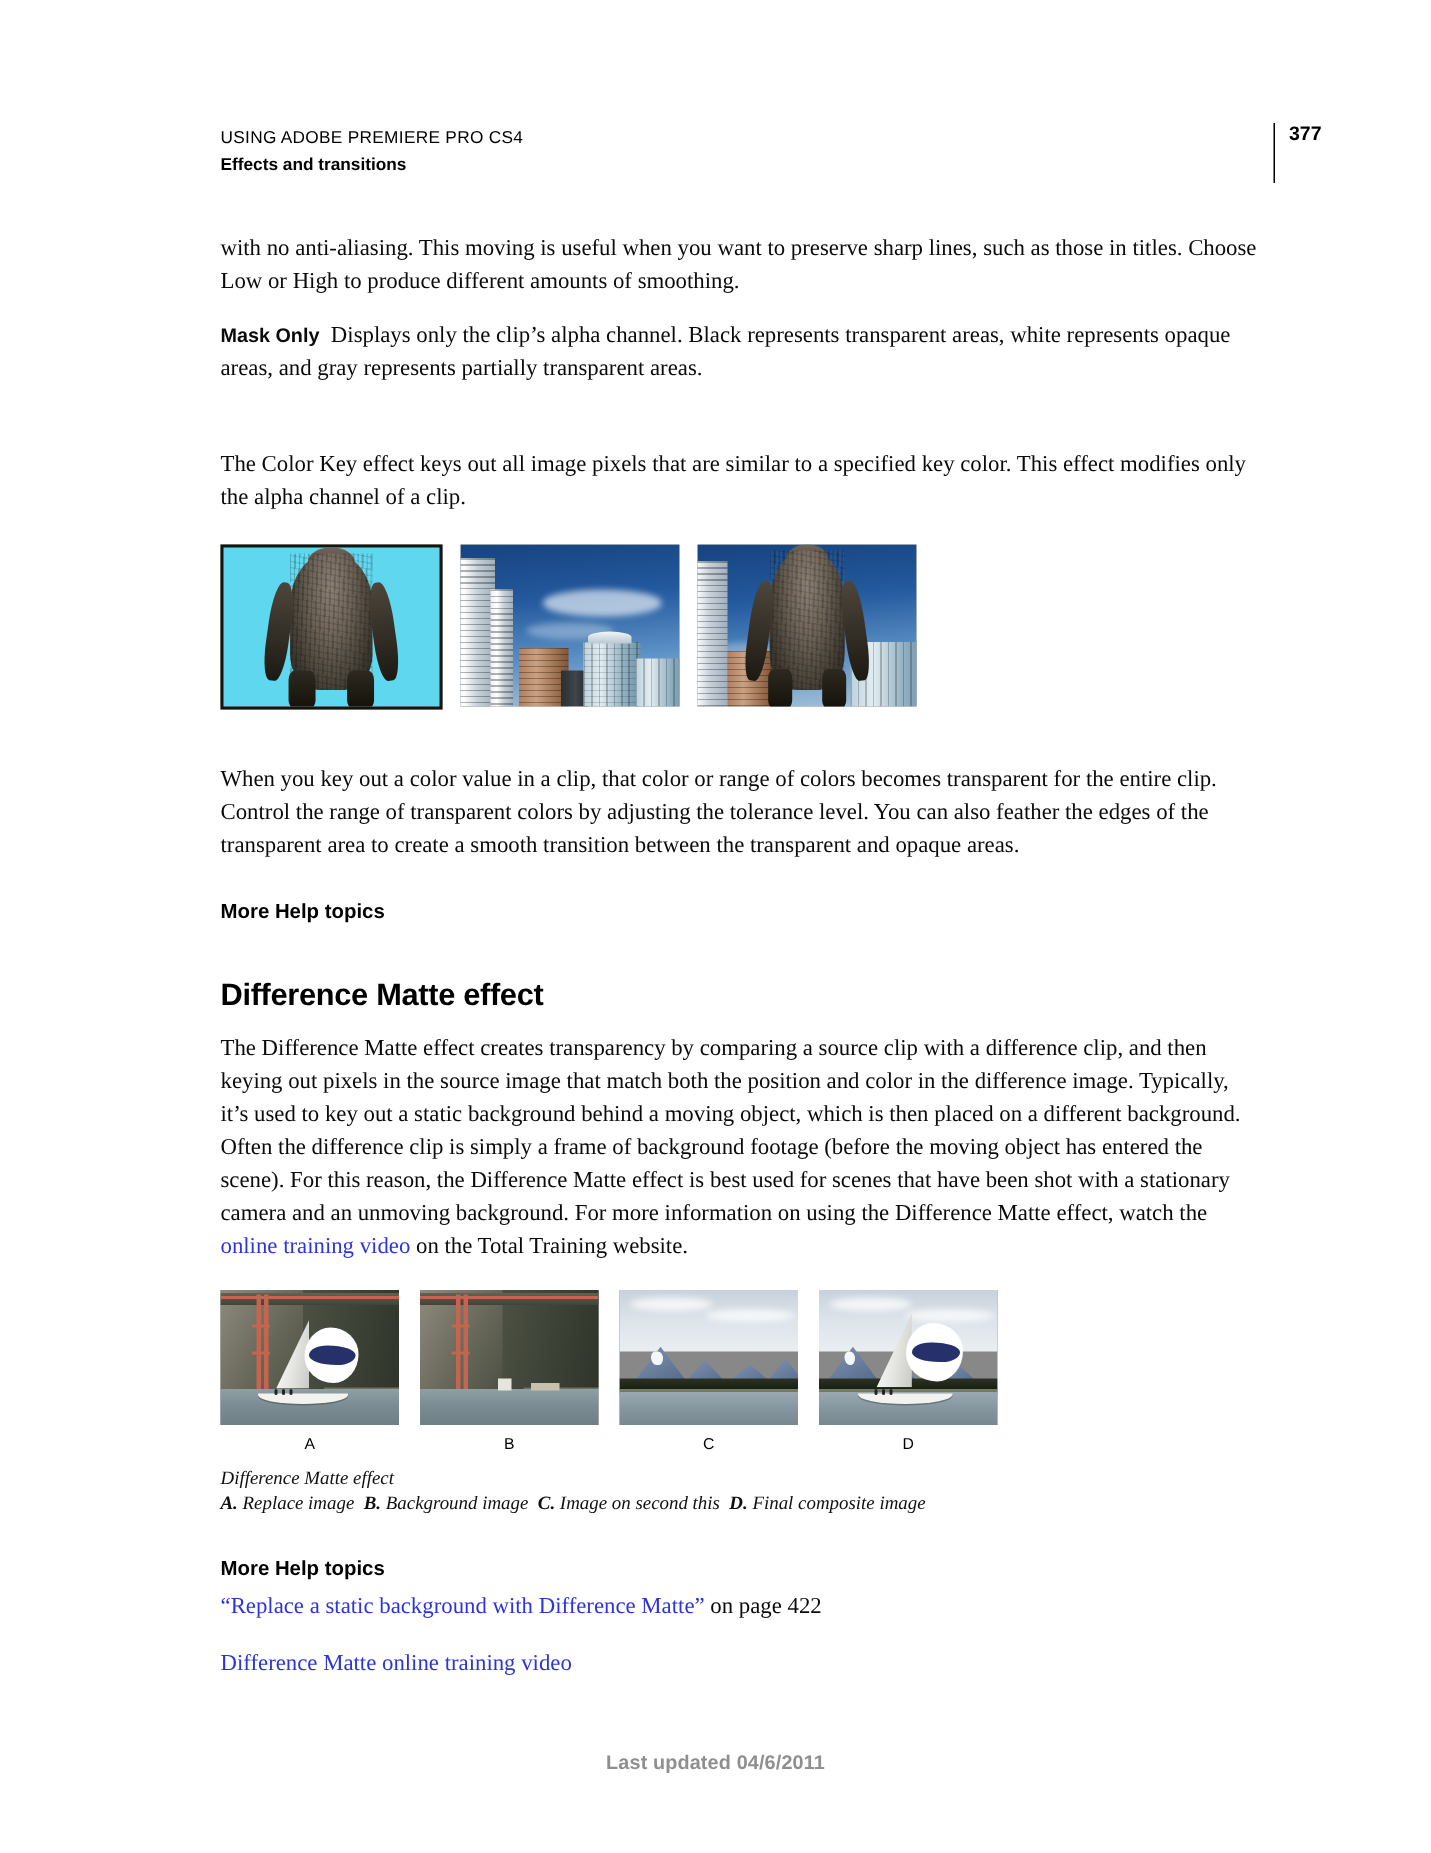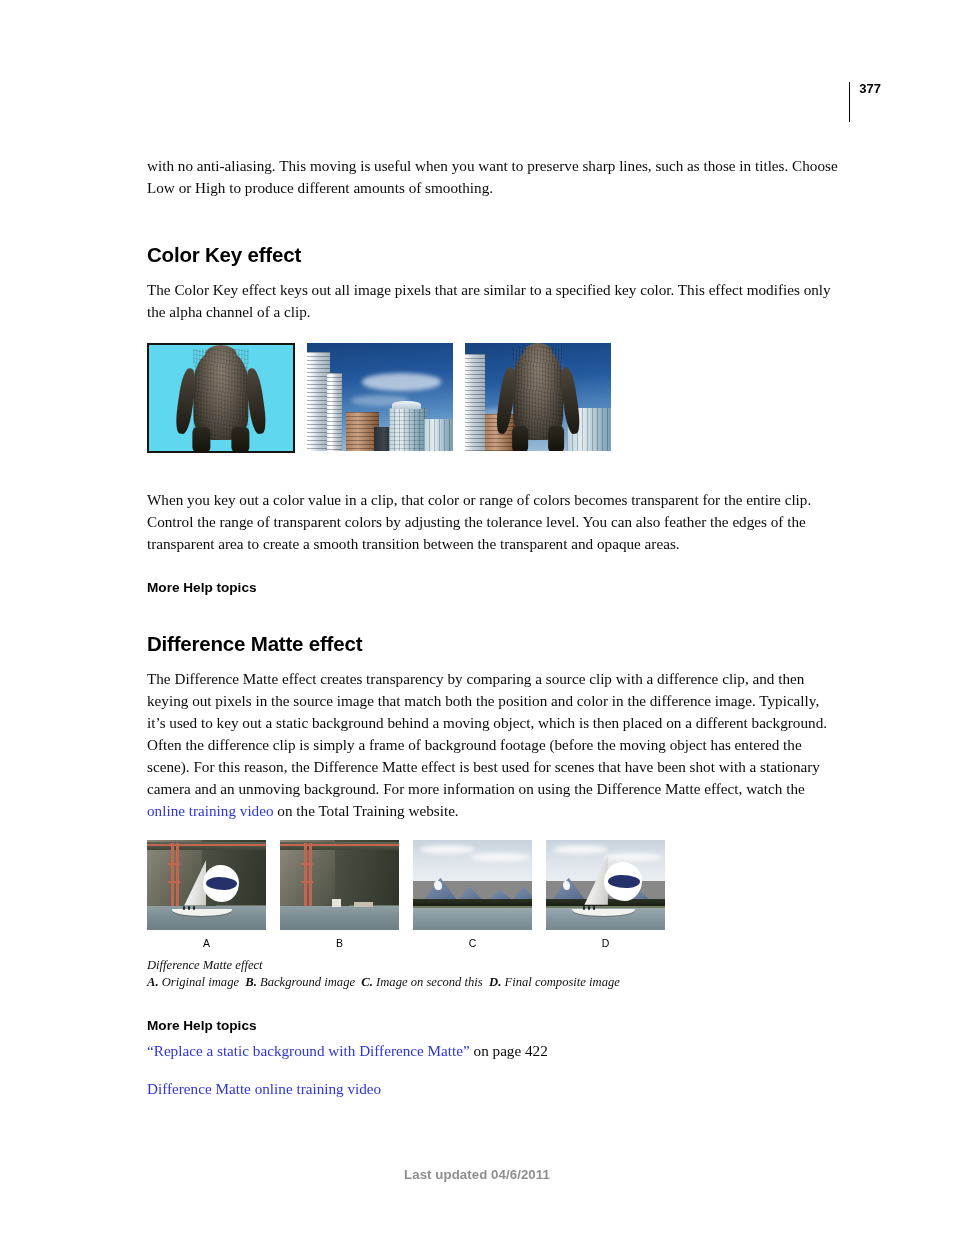--- a/index.html
+++ b/index.html
@@ -337,35 +337,39 @@
     font-weight: bold;
     color: #8f8f8f;
     letter-spacing: .1px;
   }
 </style>
 </head>
 <body>
 
 <div class="page">
 
+  <div class="running-head">
+    <div class="rh-title">USING ADOBE PREMIERE PRO CS4</div>
+    <div class="rh-sub">Effects and transitions</div>
+  </div>
   <div class="folio-wrap">
     <div class="folio-rule"></div>
     <div class="folio-num">377</div>
   </div>
 
   <div class="col">
 
     <p class="body">with no anti-aliasing. This moving is useful when you want to preserve sharp lines, such as those in titles. Choose Low or High to produce different amounts of smoothing.</p>
 
     <div class="gap-sm"></div>
 
+    <p class="body"><span class="runin">Mask Only</span>&nbsp; <span>Displays only the clip’s alpha channel. Black represents transparent areas, white represents opaque areas, and gray represents partially transparent areas.</span></p>
 
     <div style="height:30px"></div>
 
-    <h2 class="sec">Color Key effect</h2>
 
     <div style="height:12px"></div>
 
     <p class="body">The Color Key effect keys out all image pixels that are similar to a specified key color. This effect modifies only the alpha channel of a clip.</p>
 
     <div style="height:20px"></div>
 
     <div class="figrow row1">
 
       <div class="fig fig1">
@@ -545,21 +549,21 @@
             <div class="crew" style="left:34%;bottom:12%;"></div>
           </div>
         </div>
         <div class="fig-label">D</div>
       </div>
     </div>
 
     <div style="height:8px"></div>
 
     <p class="caption">Difference Matte effect</p>
-    <p class="caption"><b>A.</b><span> Original image</span>&nbsp;&nbsp;<b>B.</b><span> Background image</span>&nbsp;&nbsp;<b>C.</b><span> Image on second this</span>&nbsp;&nbsp;<b>D.</b><span> Final composite image</span></p>
+    <p class="caption"><b>A.</b><span> Replace image</span>&nbsp;&nbsp;<b>B.</b><span> Background image</span>&nbsp;&nbsp;<b>C.</b><span> Image on second this</span>&nbsp;&nbsp;<b>D.</b><span> Final composite image</span></p>
 
     <div style="height:26px"></div>
 
     <h3 class="mh">More Help topics</h3>
 
     <div style="height:5px"></div>
 
     <p class="body"><span class="quote">“</span><a class="xref" href="#">Replace a static background with Difference Matte</a><span class="quote">”</span><span> on page 422</span></p>
 
     <div style="height:16px"></div>

